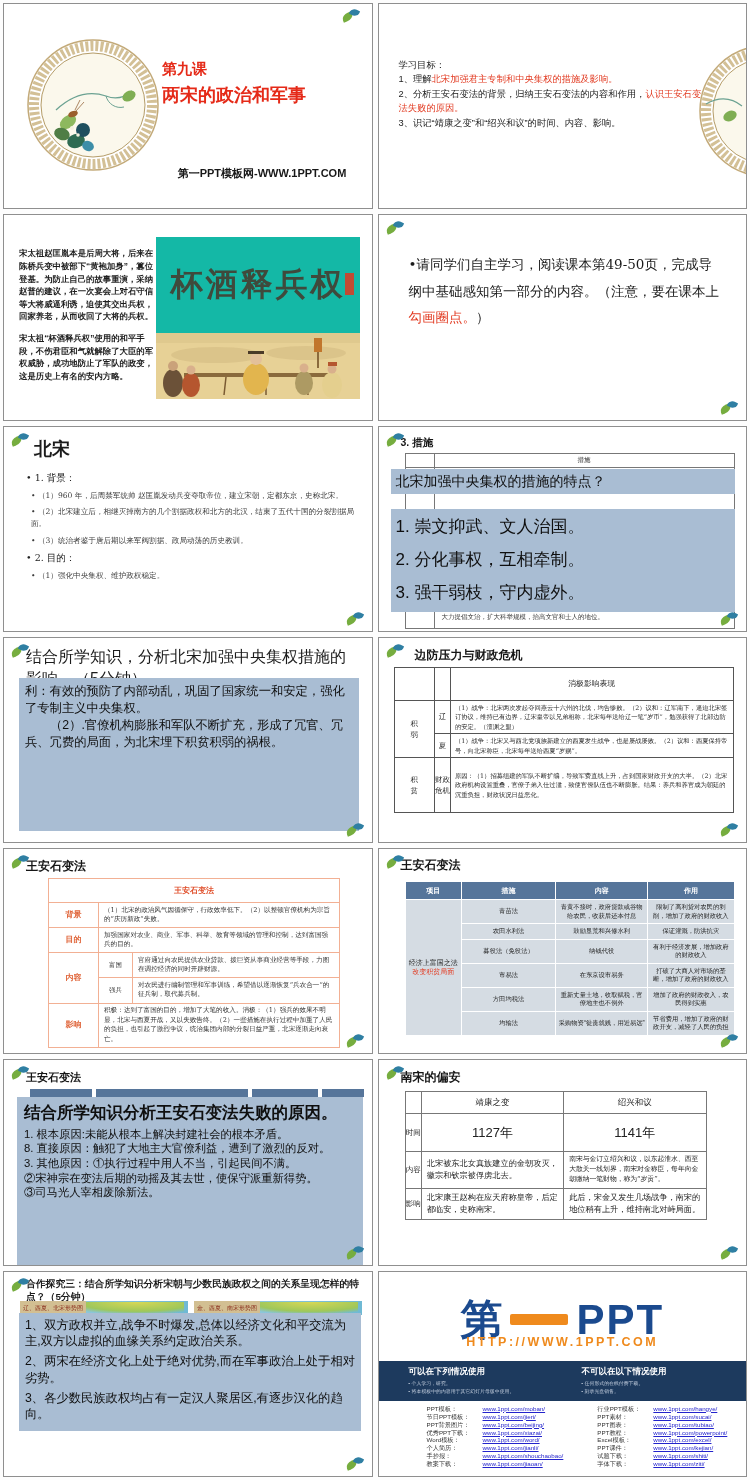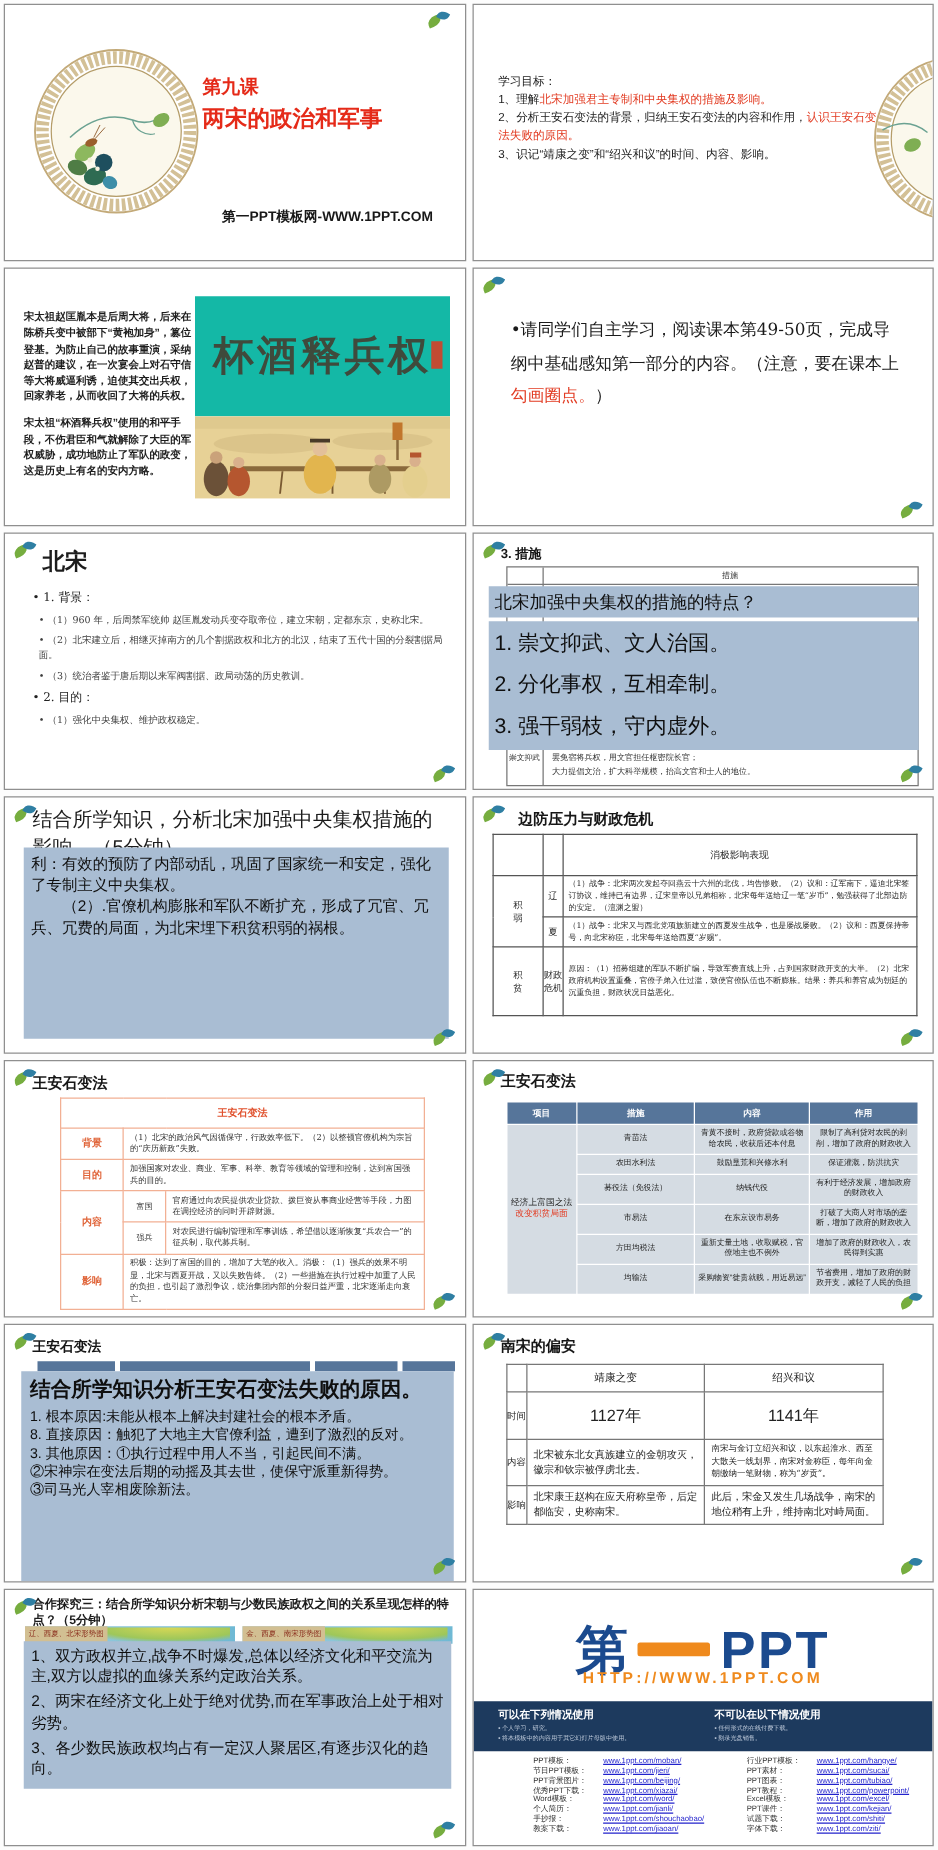--- a/index.html
+++ b/index.html
@@ -44,21 +44,21 @@
   
   .s6-h{left:22px;top:9px;font-size:10.5px}
   .s6-table{position:absolute;left:26px;top:26px;width:330px;height:176px;border:1px solid #777}
   .s6-v{position:absolute;left:28px;top:0;bottom:0;width:1px;background:#777}
   .s6-hline1{position:absolute;left:0;right:0;top:13px;height:1px;background:#777}
   .s6-hline2{position:absolute;left:0;right:0;bottom:28px;height:1px;background:#777}
   .s6-thead{position:absolute;left:29px;right:0;top:0;height:13px;text-align:center;font-family:"DejaVu Serif",serif;font-size:6.5px;line-height:13px;color:#333}
   .s6-rowlabel{position:absolute;left:1px;width:26px;bottom:2px;height:24px;font-family:"DejaVu Serif",serif;font-size:6.2px;text-align:center;line-height:1.5;color:#333}
   .s6-rowtext{position:absolute;left:36px;right:2px;bottom:1px;height:26px;font-family:"DejaVu Serif",serif;font-size:6.5px;line-height:1.8;color:#333}
   .s6-q{position:absolute;left:12px;top:42px;width:344px;height:25px;font-size:14px;line-height:25px;padding-left:5px}
-  .s6-pts{position:absolute;left:12px;top:70px;width:344px;height:103px;font-size:17px;padding:1px 0 0 5px}
+  .s6-pts{position:absolute;left:12px;top:82px;width:344px;height:103px;font-size:17px;padding:1px 0 0 5px}
   .s6-pts div{line-height:33px}
   
   .s7-h{position:absolute;left:22px;top:8px;width:334px;font-size:16px;font-weight:normal;line-height:1.4}
   .s7-box{position:absolute;left:15px;top:40px;width:340px;height:153px;padding:5px 6px;font-size:12.3px;line-height:1.38}
   .ti2{text-indent:25px}
   
   .s8-h{left:36px;top:9px;font-size:12px}
   .t8{position:absolute;left:15px;top:29px;width:340px;border-collapse:collapse;font-family:"DejaVu Serif",serif;color:#2a2a2a}
   .t8 td{border:1px solid #555;padding:2px 4px;font-size:6.3px;line-height:1.5}
   .t8 .g{width:14px;text-align:center;font-size:7.4px;padding:16px}
@@ -101,21 +101,21 @@
   .s13-map .lab{position:absolute;left:0;top:0;height:14px;padding:0 3px;background:#d2bf92;color:#8b2f1e;font-size:6px;line-height:14px}
   .s13-box{position:absolute;left:15px;top:41px;width:342px;height:118px;padding:4px 6px;font-size:12.3px;line-height:1.36}
   .s13-box p{margin-bottom:3px}
   
   .s14-logo{position:absolute;left:0;top:20px;width:100%;display:flex;align-items:center;justify-content:center;gap:8px}
   .s14-di,.s14-ppt{font-size:42px;font-weight:bold;color:#1b4a8e}
   .s14-ppt{letter-spacing:2px}
   .s14-dash{width:58px;height:11px;background:#ef8a1d;border-radius:2px}
   .s14-url{position:absolute;top:63px;width:100%;text-align:center;color:#ef8a1d;font-weight:bold;font-size:12.5px;letter-spacing:2.5px}
   .s14-band{position:absolute;left:0;right:0;top:89px;height:40px;background:#1d3a5e;color:#fff;display:flex}
-  .band-col1{margin-left:20px;width:165px;padding-top:5px}
+  .band-col1{margin-left:30px;width:165px;padding-top:5px}
   .band-col2{margin-left:8px;padding-top:5px}
   .band-title{font-size:8.5px;font-weight:bold;margin-bottom:2px}
   .band-item{font-size:4.9px;color:#c2cddd;line-height:1.7}
   .band-item::before{content:"▪ "}
   .s14-links{position:absolute;left:0;top:133px;width:100%;display:flex}
   .links-col{margin-left:48px}
   .links-col2{margin-left:34px}
   .link-row{font-size:6.2px;line-height:1.28;display:flex}
   .link-label{color:#333;width:56px}
   .link-url{color:#2323cc;text-decoration:underline}

